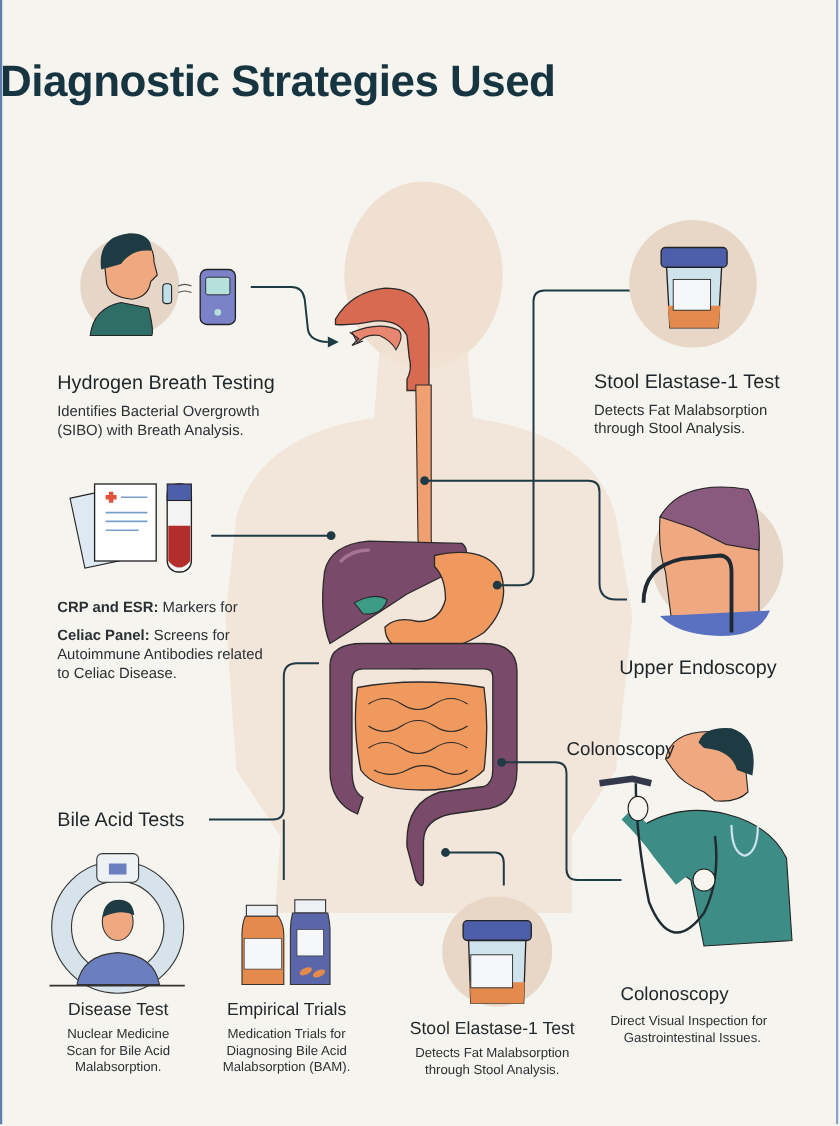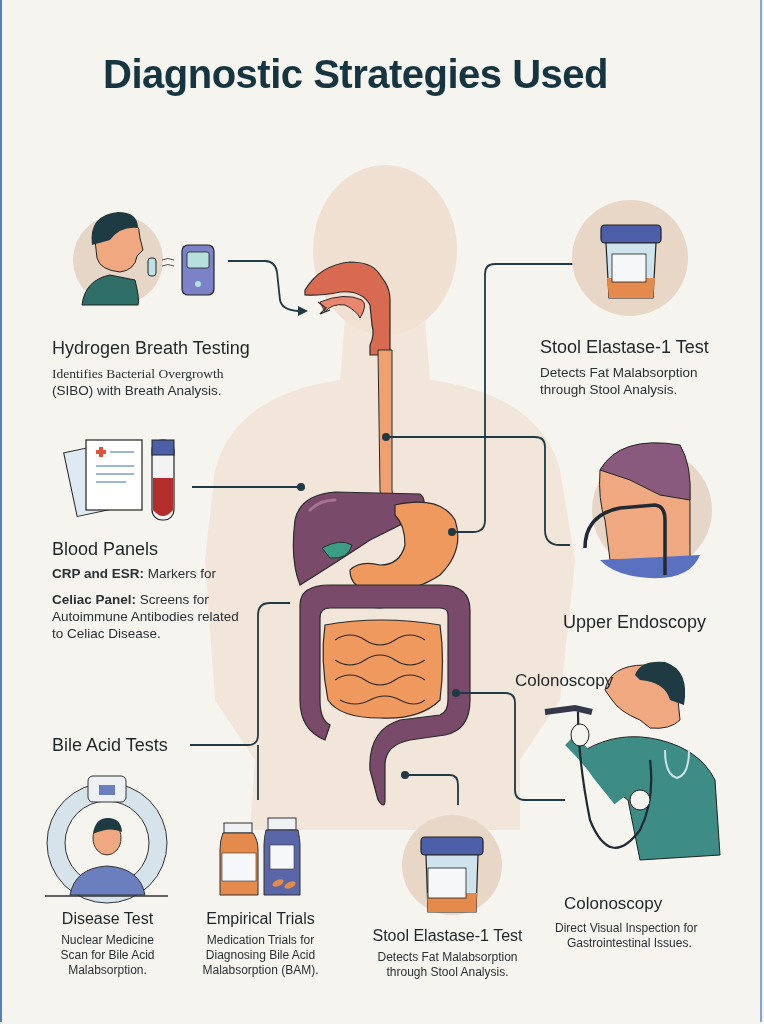--- a/index.html
+++ b/index.html
@@ -10,21 +10,21 @@
     color:#1d2326;
     position:relative;
   }
   .frame {
     position:absolute; left:0; top:0; width:762px; height:1022px;
     border-left:2px solid #5b7fb3; border-right:2px solid #8aa4c9;
     box-sizing:border-box;
   }
   .title {
     position:absolute; left:0; width:608px; top:50px;
-    text-align:right; font-weight:bold; font-size:40px; line-height:48px;
+    text-align:left; font-weight:bold; font-size:40px; line-height:48px;
     color:#163540; letter-spacing:-0.5px;
   }
   .abs { position:absolute; }
   .h { font-weight:normal; font-size:18px; color:#1f2629; line-height:22px; white-space:nowrap; }
   .d { font-size:13.5px; color:#2a3034; line-height:17px; }
   .d b { font-weight:bold; }
   .center { text-align:center; }
   svg.layer { position:absolute; left:0; top:0; }
 </style>
 </head>
@@ -163,39 +163,38 @@
     <circle cx="452" cy="865" r="50" fill="#e8d7c7"></circle>
     <rect x="421" y="837" width="62" height="18" rx="4" fill="#4c5fa8" stroke="#222" stroke-width="1.2"></rect>
     <path d="M426 855 L478 855 L476 912 L428 912 Z" fill="#cfe3ec" stroke="#222" stroke-width="1.2"></path>
     <path d="M427 893 L477 893 L476 912 L428 912 Z" fill="#e48a4c"></path>
     <rect x="428" y="868" width="38" height="30" fill="#f5f7f8" stroke="#222" stroke-width="0.8"></rect>
   </g>
 </svg>
 
 <div class="abs" style="left:52px; top:337px;">
   <div class="h">Hydrogen Breath Testing</div>
-  <div class="d" style="margin-top:6px;font-family:Liberation Serif, serif;">Identifies Bacterial Overgrowth</div>
+  <div class="d" style="margin-top:6px;">Identifies Bacterial Overgrowth</div>
   <div class="d">(SIBO) with Breath Analysis.</div>
 </div>
 
 <div class="abs" style="left:540px; top:336px;">
   <div class="h">Stool Elastase-1 Test</div>
   <div class="d" style="margin-top:6px;">Detects Fat Malabsorption</div>
   <div class="d">through Stool Analysis.</div>
 </div>
 
 <div class="abs" style="left:52px; top:538px; width:240px;">
-  <div class="h">Blood Panels</div>
   <div class="d" style="margin-top:5px;"><b>CRP and ESR:</b><span> Markers for</span></div>
   <div class="d" style="margin-top:9px;"><b>Celiac Panel:</b><span> Screens for</span></div>
   <div class="d">Autoimmune Antibodies related</div>
   <div class="d">to Celiac Disease.</div>
 </div>
 
-<div class="abs h" style="left:563px; top:596px;margin-top:15px;">Upper Endoscopy</div>
+<div class="abs h" style="left:563px; top:596px;">Upper Endoscopy</div>
 
 <div class="abs h" style="left:515px; top:670px; font-size:17px;">Colonoscopy</div>
 
 <div class="abs h" style="left:52px; top:734px;">Bile Acid Tests</div>
 
 <div class="abs center" style="left:40px; top:908px; width:135px;">
   <div class="h" style="font-size:16px;">Disease Test</div>
   <div class="d" style="font-size:12px; margin-top:3px; line-height:15px;">Nuclear Medicine</div>
   <div class="d" style="font-size:12px; line-height:15px;">Scan for Bile Acid</div>
   <div class="d" style="font-size:12px; line-height:15px;">Malabsorption.</div>

